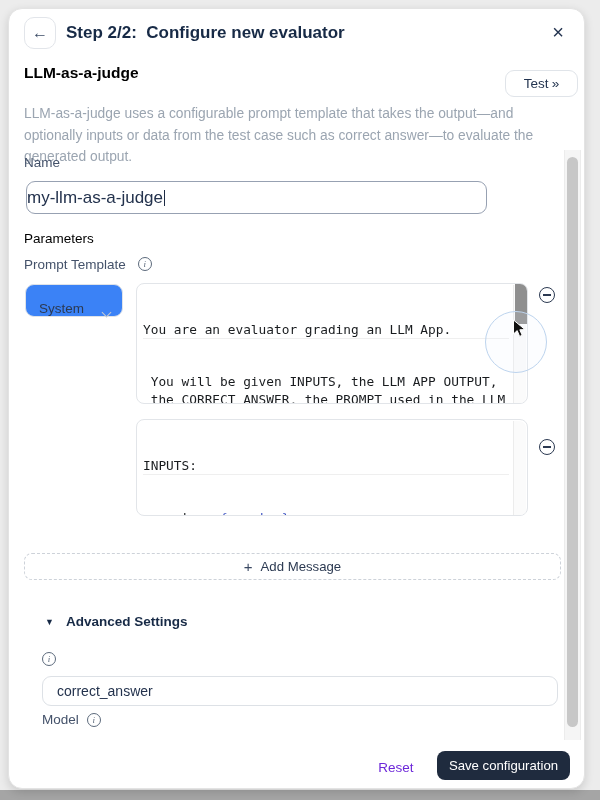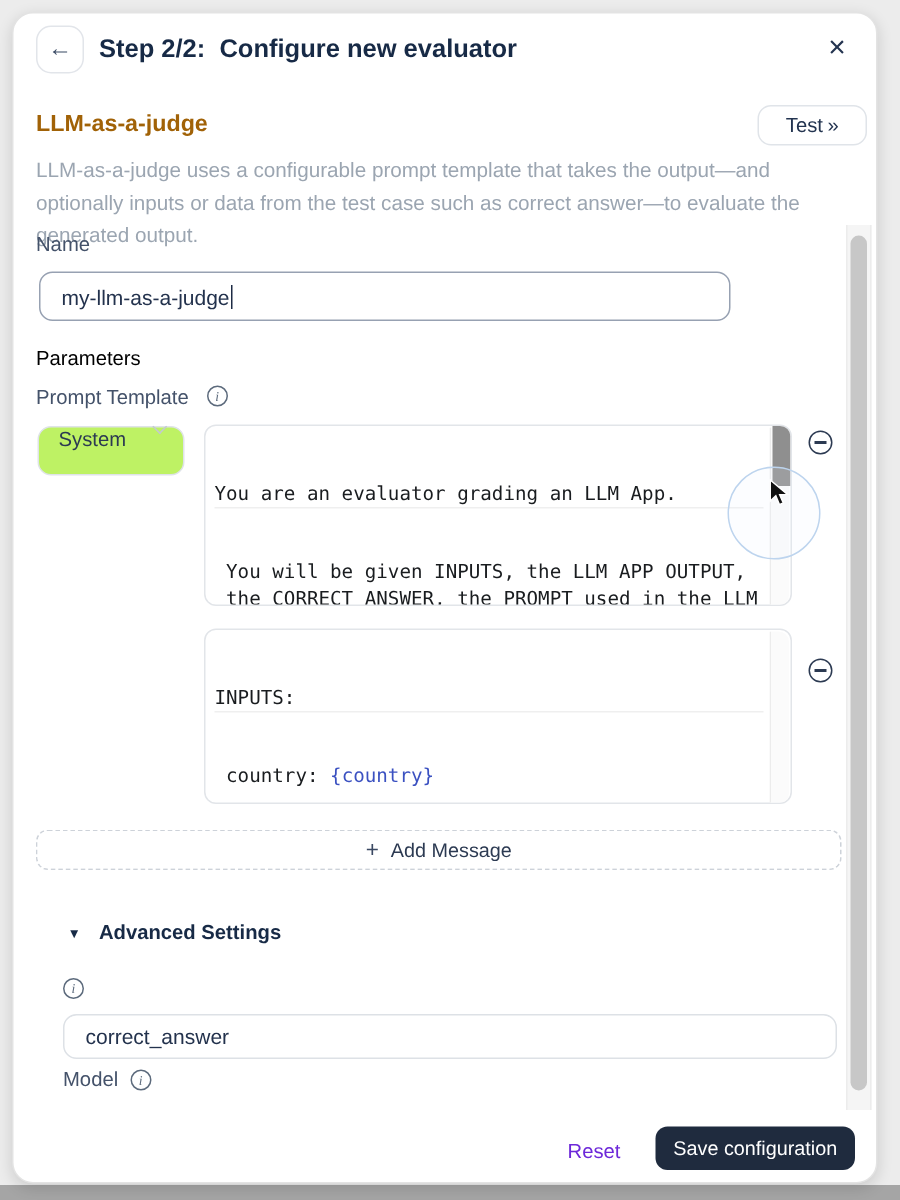--- a/index.html
+++ b/index.html
@@ -15,43 +15,43 @@
 
   
   .back-btn { left:24px; top:17px; width:32px; height:32px; border:1px solid #e2e5ea;
               border-radius:10px; background:#fff; display:flex; align-items:center; justify-content:center;
               color:#3c4c66; font-size:16px; cursor:pointer; }
   .page-title { left:66px; top:23px; font-size:17px; font-weight:700; color:#172a46; white-space:pre; }
   .close-btn { left:546px; top:20px; width:24px; height:24px; display:flex; align-items:center;
                justify-content:center; font-size:20px; color:#243450; cursor:pointer; }
 
   
-  .eval-title { left:24px; top:74px; font-size:15.5px; font-weight:700; color:#a16207; }
+  .eval-title { left:24px; top:64px; font-size:15.5px; font-weight:700; color:#000000; }
   .test-btn { left:505px; top:70px; width:73px; height:27px; border:1px solid #e0e4e9; border-radius:9px;
               background:#fff; display:flex; align-items:center; justify-content:center; gap:3px;
               font-size:13.5px; color:#233450; cursor:pointer; }
   .description { left:24px; top:103px; width:540px; font-size:13.8px; line-height:21.5px; color:#9ba5b1; }
 
   
   .label { font-size:13.5px; color:#44526a; }
   .name-label { left:24px; top:155px; }
   .name-input { left:26px; top:181px; width:461px; height:33px; border:1px solid #97a1b2; border-radius:9px;
-                background:#fff; display:flex; align-items:center; padding-left:14px; font-size:14px;
+                background:#fff; display:flex; align-items:center; font-size:17px;
                 color:#23324d; cursor:text; }
   .caret { width:1px; height:16px; background:#1d2b44; margin-left:1px; }
 
   .parameters-heading { left:24px; top:231px; font-size:13.5px; }
   .prompt-template-label { left:24px; top:257px; display:flex; align-items:flex-start; gap:12px; }
 
   .info-icon { width:14px; height:14px; border:1px solid #5c6a7c; border-radius:50%; display:inline-flex;
                align-items:center; justify-content:center; font-size:9px; color:#5c6a7c;
                font-family:"Liberation Serif", serif; font-style:italic; cursor:pointer; }
 
-  .role-select { width:98px; height:33px; border:1px solid #dfe3e8; border-radius:9px; background:#bef264;
-                 display:flex; align-items:flex-start; padding:0 12px 0 13px; font-size:13.5px; color:#2c3a52;
+  .role-select { width:98px; height:33px; border:1px solid #dfe3e8; border-radius:9px; background:#3b82f6;
+                 display:flex; align-items:flex-end; padding:0 12px 0 13px; font-size:13.5px; color:#2c3a52;
                  cursor:pointer; }
   .role-select .spacer { flex:1; }
   .chevron { width:7px; height:7px; border-right:1.6px solid #c3c9d1; border-bottom:1.6px solid #c3c9d1;
              transform:rotate(45deg); margin-top:-4px; }
 
   .editor { width:392px; height:121px; border:1px solid #e2e5e9; border-radius:8px; background:#fff;
             overflow:hidden; font-family:"DejaVu Sans Mono", monospace; font-size:12.8px; line-height:17.3px;
             color:#191c1f; cursor:text; }
   .editor-inner { padding:2px 18px 2px 6px; white-space:pre; }
   .first-line { border-bottom:1px solid #efefef; white-space:pre; }
@@ -64,21 +64,21 @@
 
   .minus-btn { width:16px; height:16px; border:1.4px solid #2c3a52; border-radius:50%; position:relative;
                background:#fff; cursor:pointer; }
   .minus-btn::after { content:""; position:absolute; left:3px; right:3px; top:50%; height:1.4px;
                       margin-top:-0.7px; background:#2c3a52; }
 
   .row-system .role-select { position:absolute; left:25px; top:284px; }
   .editor-1 { left:136px; top:283px; }
   .minus-1 { left:539px; top:287px; }
   .row-user .role-select { position:absolute; left:25px; top:420px; }
-  .editor-2 { left:136px; top:419px; height:117px; }
+  .editor-2 { left:136px; top:419px; height:97px; }
   .minus-2 { left:539px; top:423px; }
 
   .cursor-ring { left:485px; top:311px; width:62px; height:62px; border:1px solid #bdd4ee; border-radius:50%;
                  background:rgba(235,244,252,0.15); pointer-events:none; }
   .cursor-arrow { left:512px; top:319px; pointer-events:none; }
 
   .add-message-btn { left:24px; top:553px; width:537px; height:27px; border:1px dashed #cdd2d9;
                      border-radius:8px; background:#fff; display:flex; align-items:center; justify-content:center;
                      gap:8px; font-size:13.2px; color:#2c3a52; cursor:pointer; }
   .add-message-btn .plus { font-size:15px; color:#3a4862; }

